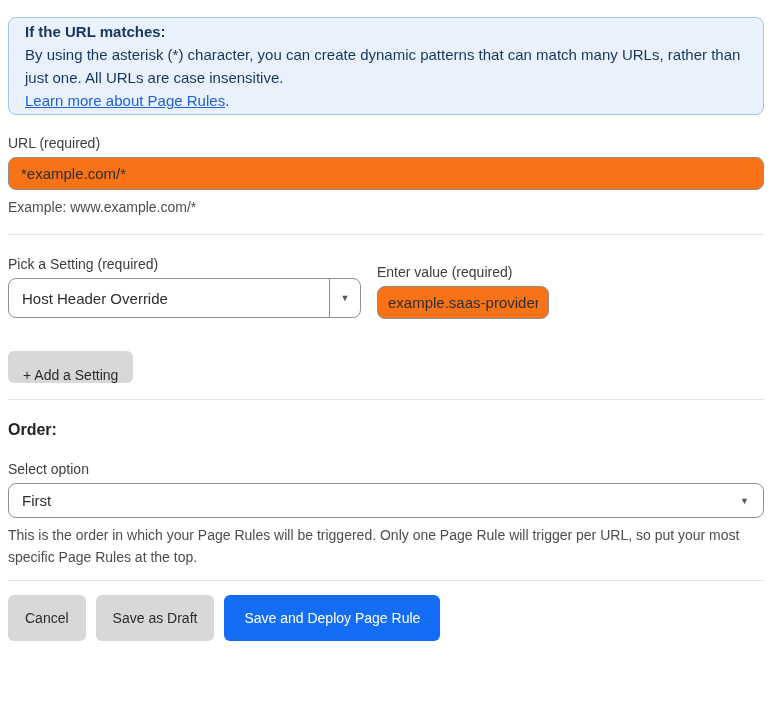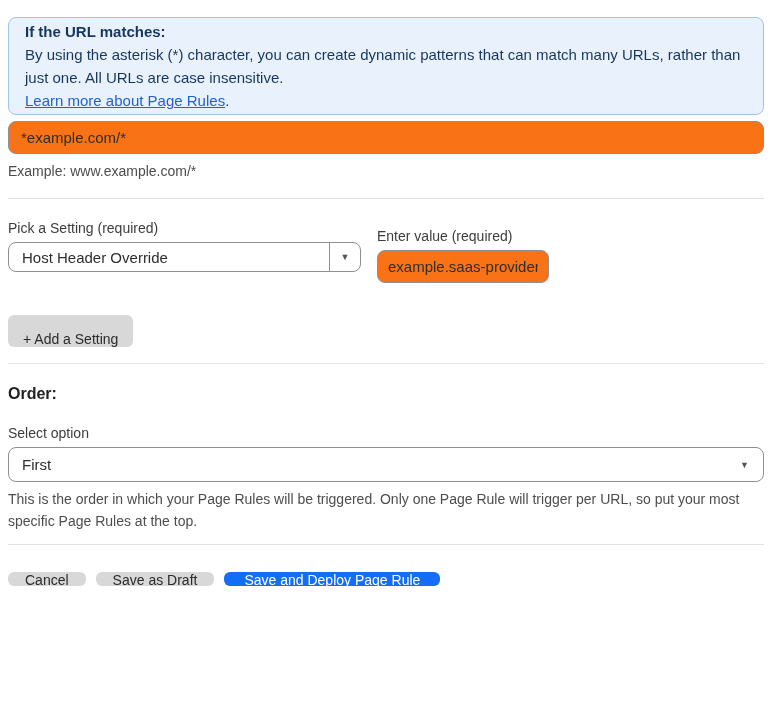--- a/index.html
+++ b/index.html
@@ -78,21 +78,21 @@
   .url-helper { margin-top: 6px; }
   .divider-1 { margin-top: 16px; }
   .settings-heading { margin-top: 20px; }
 
   .settings-row { margin-top: 21px; display: flex; align-items: flex-start; }
   .setting-col { width: 353px; }
   .value-col { margin-left: 16px; margin-top: 8px; }
 
   .select-box {
     margin-top: 6px;
-    height: 30px;
+    height: 40px;
     border: 1px solid #8f8f8f;
     border-radius: 8px;
     background: #ffffff;
     display: flex;
     align-items: center;
     font-size: 15px;
     color: #2e2e2e;
     cursor: pointer;
   }
   .select-value { padding-left: 13px; flex: 1 1 auto; }
@@ -105,27 +105,26 @@
     justify-content: center;
     font-size: 9px;
     color: #555555;
   }
 
   .value-input { margin-top: 6px; width: 172px; padding: 0 10px; }
 
   .btn {
     display: inline-block;
     border: none;
-    height: 14px;
+    height: 46px;
     border-radius: 6px;
     font-family: "Liberation Sans", sans-serif;
     font-size: 14px;
     cursor: pointer;
     padding: 0 17px;
-    margin-top: 13px;
   }
   .btn-gray { background: #d8d8d8; color: #2b2b2b; }
   .btn-blue { background: #146ef5; color: #ffffff; padding: 0 20px; }
 
   .add-setting-btn { margin-top: 32px; height: 30px; padding: 16px 15px; }
 
   .divider-2 { margin-top: 15px; }
   .order-heading { margin-top: 21px; }
   .order-label { margin-top: 22px; }
 
@@ -153,20 +152,21 @@
 
 <div class="container">
 
 
   <div class="info-box">
     <div class="info-heading">If the URL matches:</div>
     <div class="info-body">By using the asterisk (*) character, you can create dynamic patterns that can match many URLs, rather than just one. All URLs are case insensitive.</div>
     <div class="info-link-row"><a class="info-link" href="#">Learn more about Page Rules</a><span class="info-link-suffix">.</span></div>
   </div>
 
+  <label class="field-label url-label">URL (required)</label>
   <input class="text-input full-width url-input" type="text" value="*example.com/*" style="">
   <div class="helper-text url-helper">Example: www.example.com/*</div>
 
   <hr class="divider divider-1">
 
 
   <div class="settings-row">
     <div class="setting-col">
       <label class="field-label">Pick a Setting (required)</label>
       <div class="select-box">

